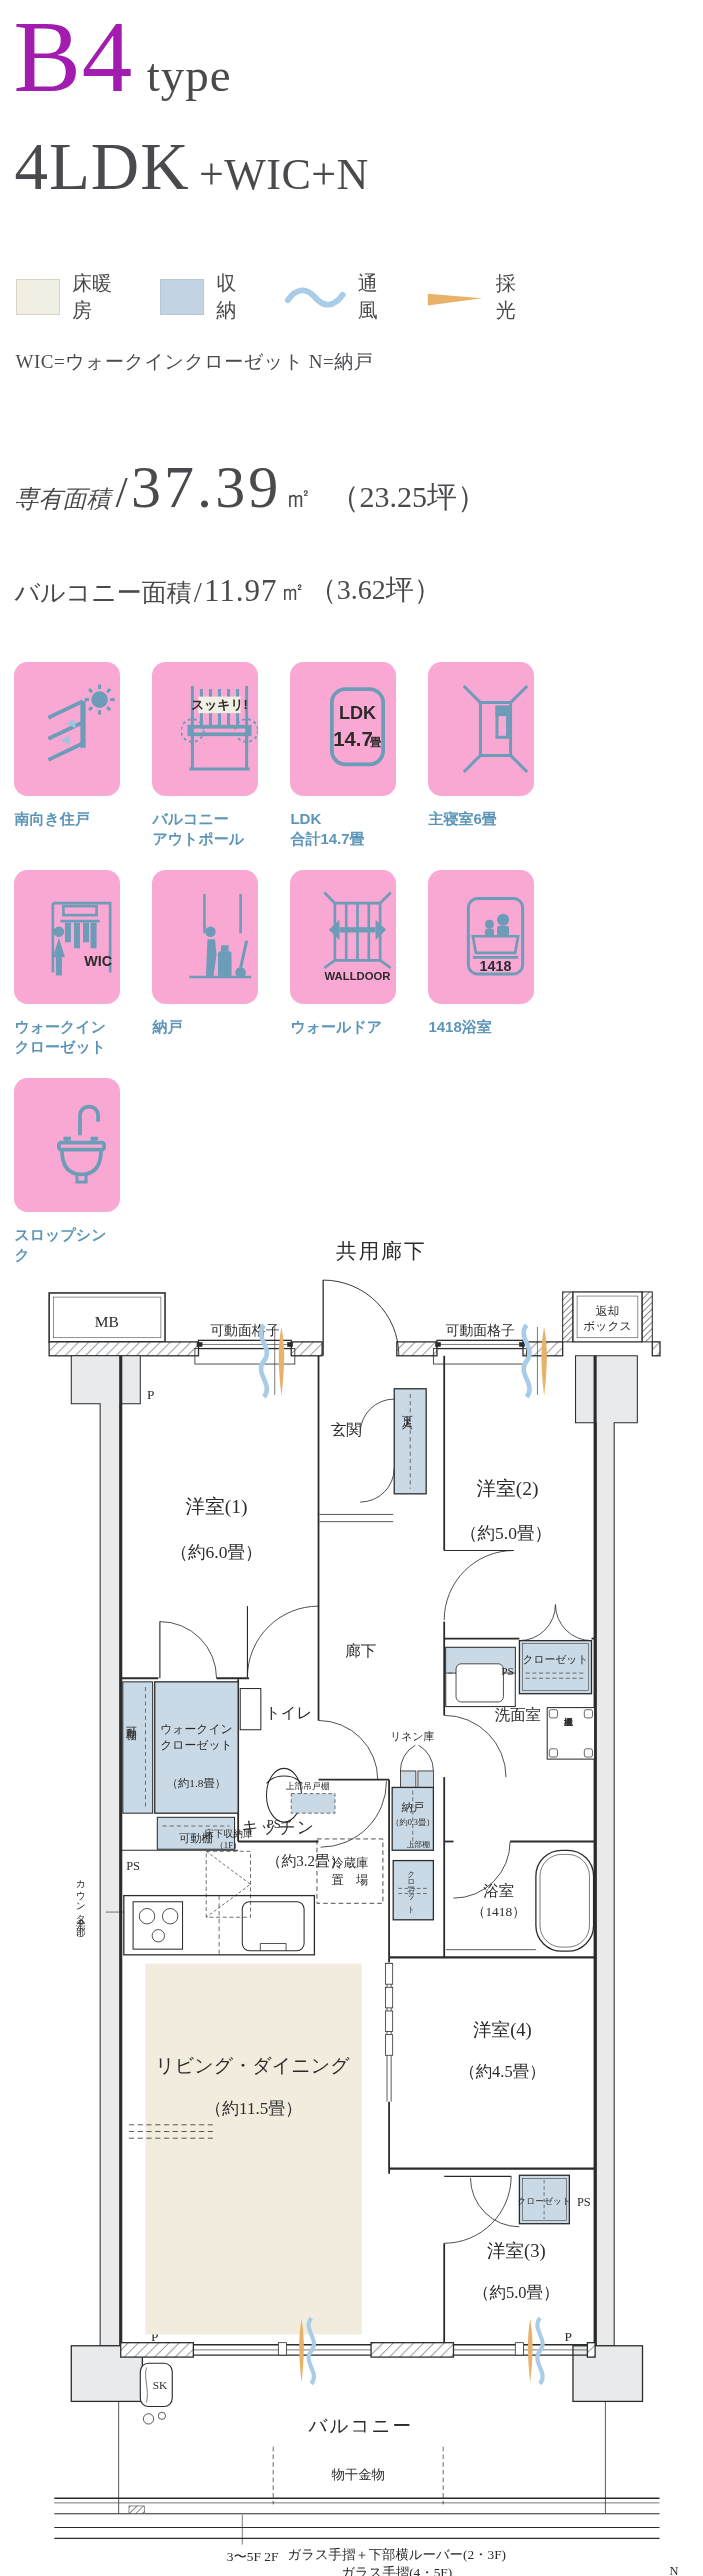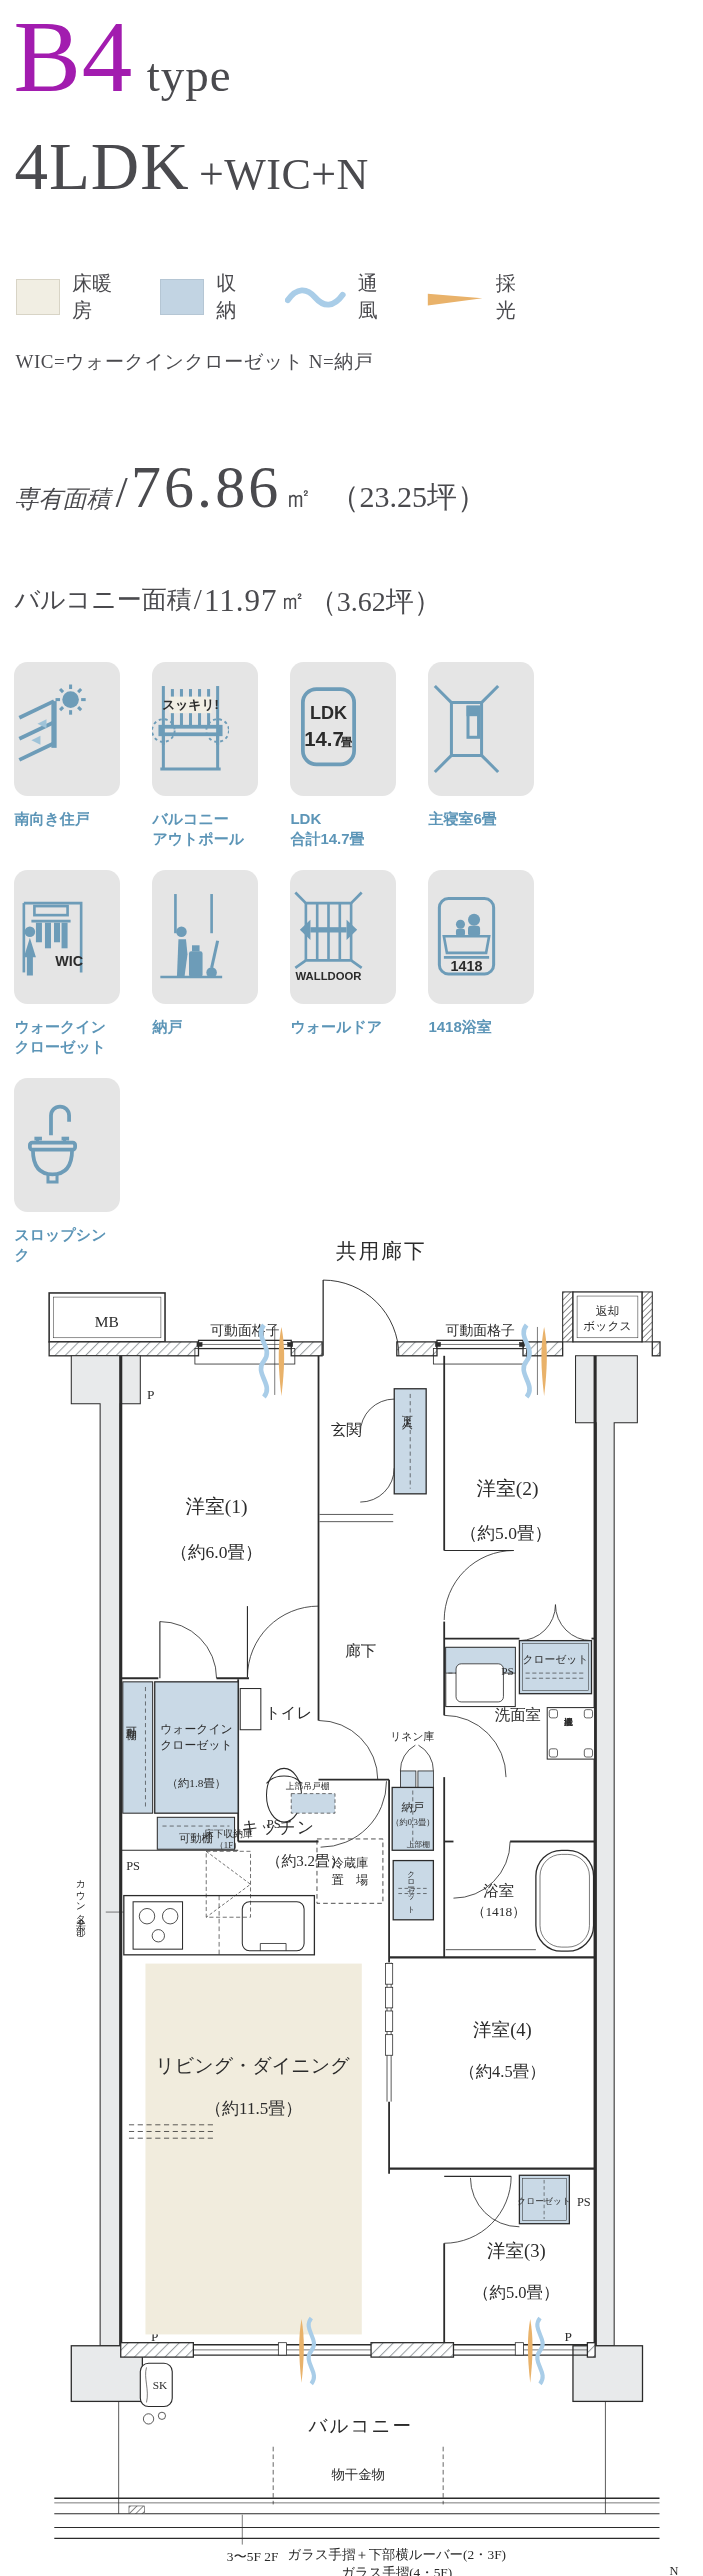--- a/index.html
+++ b/index.html
@@ -18,30 +18,30 @@
   .legend .lab{font-size:20px;margin-left:12px;color:#4a4a4e;}
   .legend .item{display:flex;align-items:center;}
   
   .note{position:absolute;top:349px;left:15.5px;font-size:19px;letter-spacing:0.5px;}
   .area1{position:absolute;top:453px;left:14.4px;display:flex;align-items:baseline;}
   .area1 .lab{font-size:24px;font-style:italic;}
   .area1 .slash{font-size:44px;font-weight:400;margin:0 3.1px 0 5.2px;}
   .area1 .val{font-size:60px;letter-spacing:3.1px;}
   .area1 .unit{font-size:28px;margin-left:3.1px;}
   .area1 .tsubo{font-size:30px;margin-left:17px;}
-  .area2{position:absolute;top:571px;left:14.4px;display:flex;align-items:flex-start;margin-top:12px;}
+  .area2{position:absolute;top:571px;left:14.4px;display:flex;align-items:flex-end;}
   .area2 .lab{font-size:25px;}
   .area2 .slash{font-size:29px;margin:0 2.1px;}
   .area2 .val{font-size:31px;letter-spacing:1px;}
   .area2 .unit{font-size:26px;margin-left:2.1px;}
   .area2 .tsubo{font-size:28px;margin-left:3.1px;}
   
   .features{position:absolute;top:662px;left:14.4px;width:551px;display:grid;grid-template-columns:repeat(4,106px);column-gap:32px;row-gap:28px;}
   .fcard{width:106px;height:180px;}
-  .fbox{width:106px;height:134px;background:#e5e5e5;border-radius:13.4px;display:flex;align-items:center;justify-content:flex-start;}
+  .fbox{width:106px;height:134px;background:#f9a8d4;border-radius:13.4px;display:flex;align-items:center;justify-content:flex-end;}
   .fbox svg{display:block;}
   .flabel{margin-top:13.4px;font-family:"Liberation Sans","DejaVu Sans",sans-serif;font-weight:bold;font-size:15px;line-height:1.3;color:#5c95b7;}
   
   .plan{position:absolute;top:1226px;left:0;width:704px;height:1401px;}
   .plan svg{position:absolute;top:0;left:0;}
   .vtext{position:absolute;writing-mode:vertical-rl;text-orientation:upright;color:#2b2b2b;letter-spacing:1.5px;line-height:1;}
   svg text{fill:#2b2b2b;font-family:"Liberation Serif","DejaVu Serif",serif;}
 </style>
 </head>
 <body>
@@ -76,21 +76,21 @@
     </svg>
     <div class="lab">採光</div>
   </div>
 </div>
 
 <div class="note">WIC=ウォークインクローゼット  N=納戸</div>
 
 <div class="area1">
   <span class="lab">専有面積</span>
   <span class="slash">/</span>
-  <span class="val">76.86</span>
+  <span class="val">37.39</span>
   <span class="unit">㎡</span>
   <span class="tsubo">（23.25坪）</span>
 </div>
 <div class="area2">
   <span class="lab">バルコニー面積</span>
   <span class="slash">/</span>
   <span class="val">11.97</span>
   <span class="unit">㎡</span>
   <span class="tsubo">（3.62坪）</span>
 </div>

